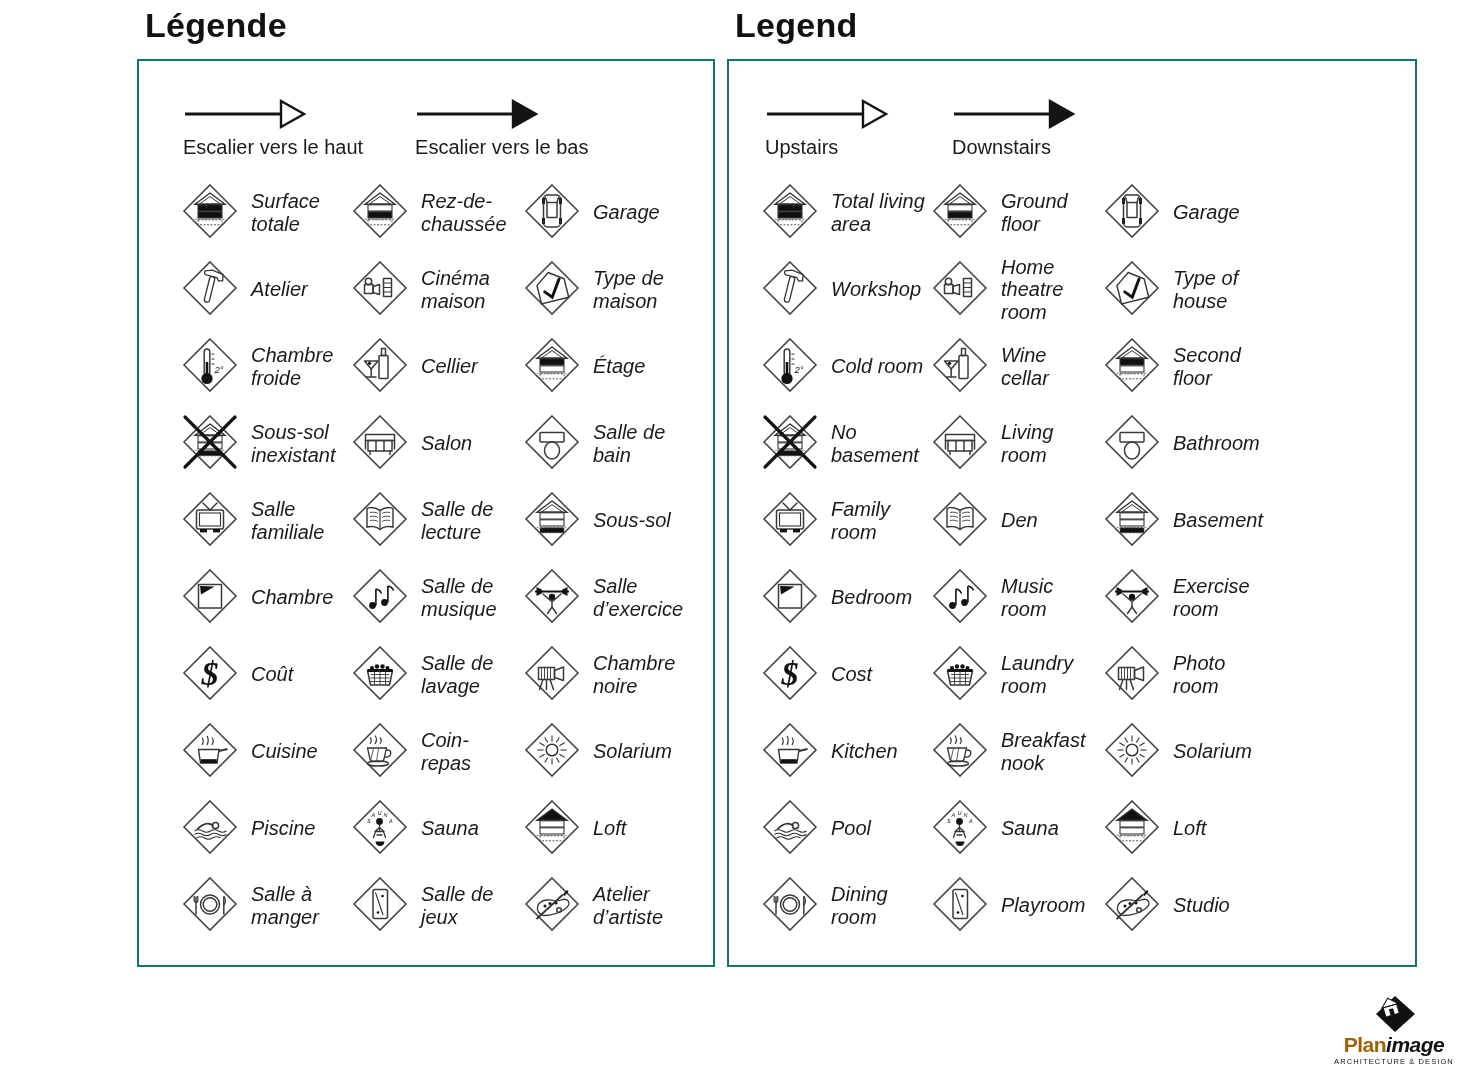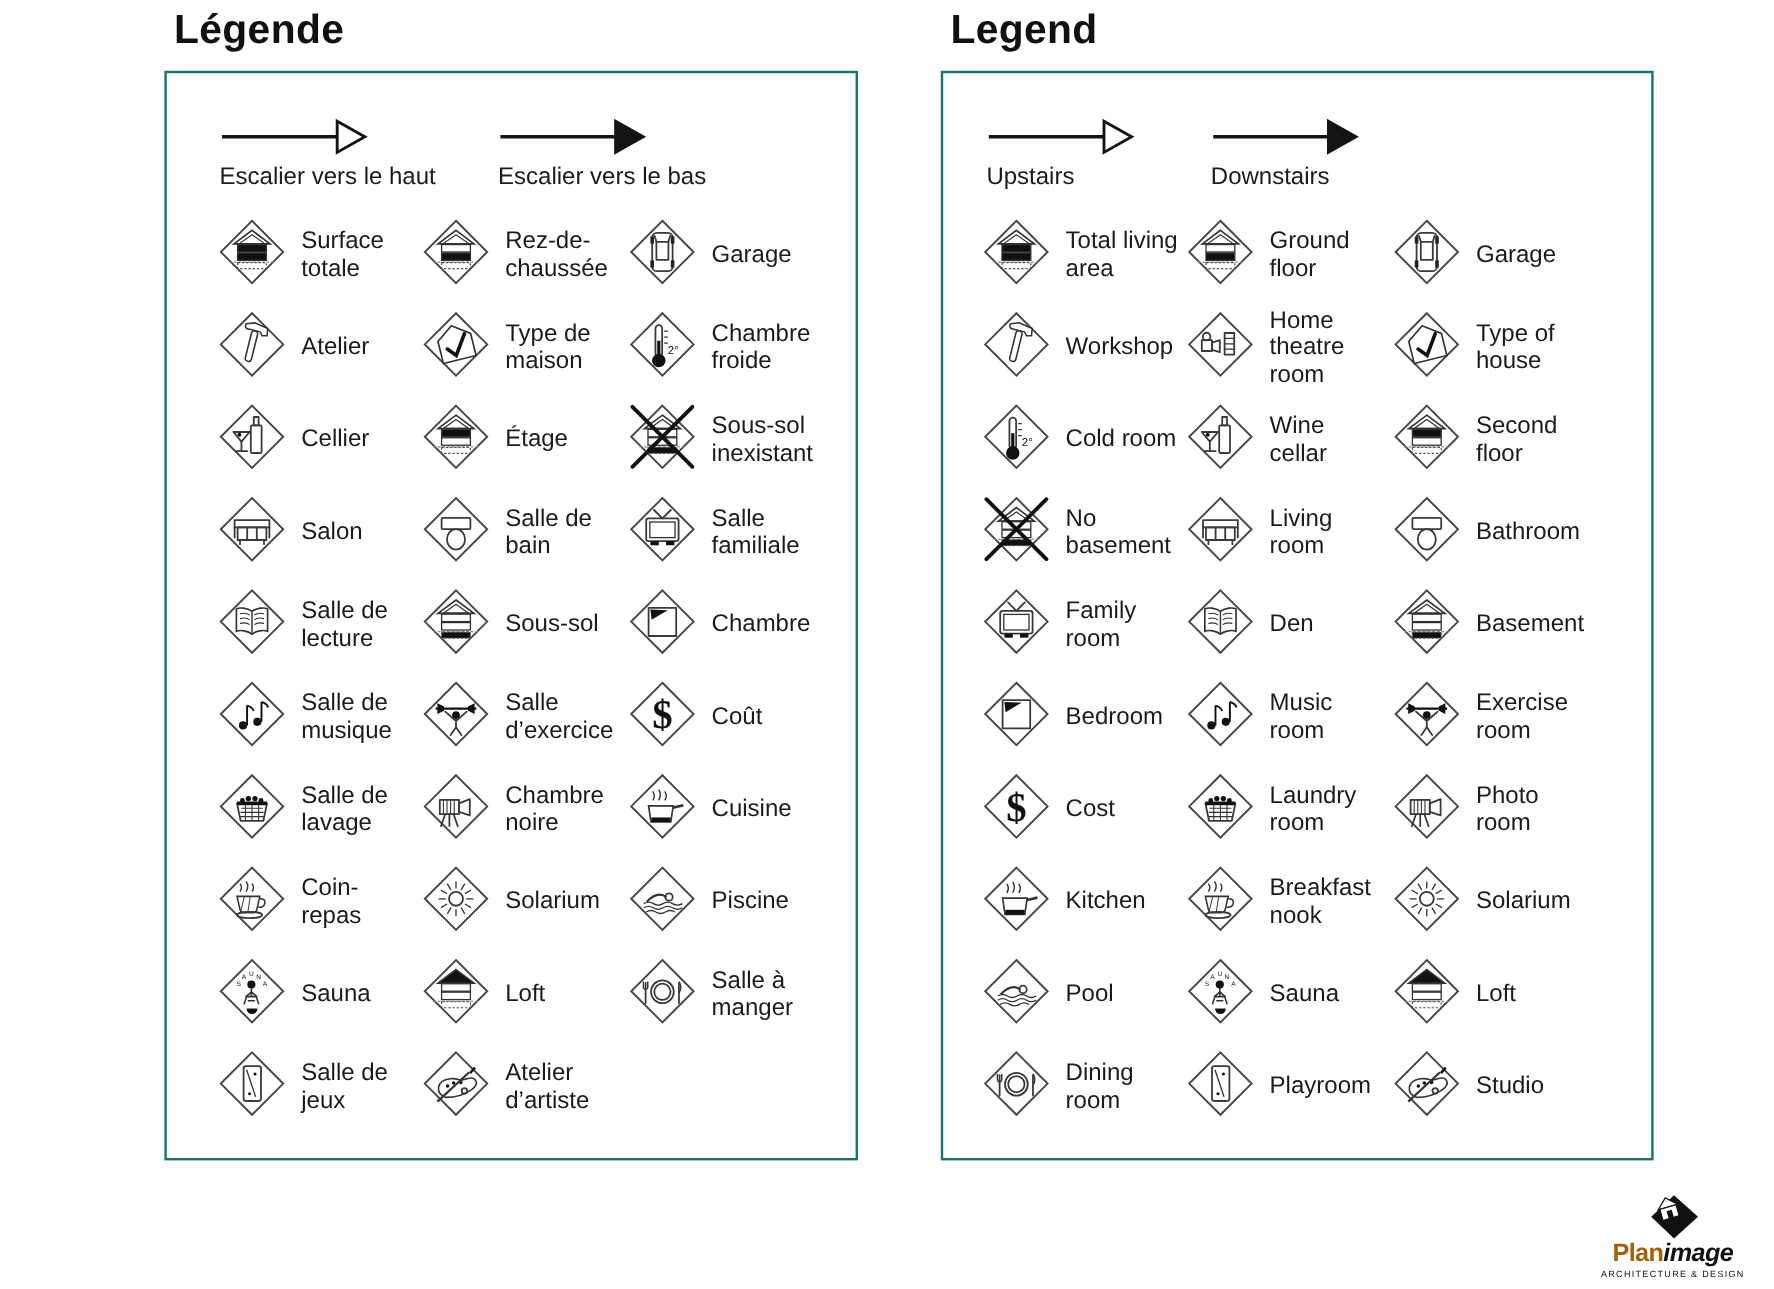--- a/index.html
+++ b/index.html
@@ -1,30 +1,30 @@
 <!DOCTYPE html>
 <html><head>
 <meta charset="utf-8">
 <style>
   html,body{margin:0;padding:0;background:#fff;width:1478px;height:1074px;overflow:hidden;
     font-family:"Liberation Sans",sans-serif;color:#1b1b1b;}
   .page{position:relative;width:1478px;height:1074px;background:#fff;}
   .col{position:absolute;top:4px;}
   .col-fr{left:137px;width:578px;}
-  .col-en{left:784px;width:594px;}
+  .col-en{left:727px;width:690px;}
   h1.title{margin:0 0 13px 8px;font-size:34px;line-height:42px;font-weight:bold;letter-spacing:.3px;color:#111;}
   .panel{border:2px solid #0f766e;background:#fff;height:908px;box-sizing:border-box;}
   .arrows{display:flex;margin-top:36px;}
   .col-fr .arrows{margin-left:44px;}
   .col-en .arrows{margin-left:36px;gap:41px;}
   .arrow-group{display:flex;flex-direction:column;}
   .col-fr .arrow-group + .arrow-group{margin-left:52px;}
   .col-en .arrow-group + .arrow-group{margin-left:22px;}
   .arrow-label{margin-top:5px;font-size:20px;white-space:nowrap;color:#1b1b1b;}
-  .grid{display:grid;grid-template-columns:170px 172px 1fr;grid-auto-rows:77px;margin-top:15px;}
+  .grid{display:grid;grid-template-columns:170px 172px 1fr;grid-auto-rows:77px;margin-top:15px;font-style:italic;}
   .col-fr .grid{margin-left:42px;}
   .col-en .grid{margin-left:32px;}
   .item{display:flex;align-items:center;}
   .dicon{width:58px;height:58px;flex:none;margin-right:12px;}
   .lbl{font-size:20px;line-height:1.12;max-width:96px;color:#1b1b1b;}
   .logo{position:absolute;right:10px;bottom:8px;width:148px;text-align:center;}
   .logo .mark{display:block;margin:0 auto 1px;}
   .logo-line{line-height:20px;white-space:nowrap;}
   .logo-plan{font-weight:bold;font-size:21px;letter-spacing:-.5px;color:#a16207;}
   .logo-image{font-family:Liberation Sans, sans-serif;font-style:italic;font-weight:bold;font-size:21px;color:#111;letter-spacing:-.5px;}
@@ -98,20 +98,33 @@
                 <g transform="rotate(14 29 29)">
                   <path d="M20 13.5 l7 -2.5 l11.5 2 l1 6 l-4 1 l-2.5 -2.8 l-9 0 q-4.5 1 -4 -3.7 z" fill="#fff" stroke="#333" stroke-width="1.3"></path>
                   <rect x="26.3" y="17.5" width="5.2" height="26" rx="2.4" fill="#fff" stroke="#333" stroke-width="1.3"></rect>
                 </g>
               </svg></span>
             <div class="lbl">Atelier</div>
           </div>
           <div class="item">
             <span><svg class="dicon" viewBox="0 0 58 58">
                 <polygon points="29,3 55,29 29,55 3,29" fill="#fff" stroke="#474747" stroke-width="1.6"></polygon>
+                <circle cx="17.5" cy="22.5" r="3.2" stroke="#3a3a3a" fill="none" stroke-width="1.5" stroke-linecap="round" stroke-linejoin="round"></circle>
+                <rect x="13.5" y="25.5" width="8.5" height="9" stroke="#3a3a3a" fill="none" stroke-width="1.5" stroke-linecap="round" stroke-linejoin="round"></rect>
+                <polygon points="22,27.5 28.5,25.5 28.5,35.5 22,33.5" stroke="#3a3a3a" fill="none" stroke-width="1.5" stroke-linecap="round" stroke-linejoin="round"></polygon>
+                <rect x="32.5" y="19.5" width="8" height="18" stroke="#3a3a3a" fill="none" stroke-width="1.5" stroke-linecap="round" stroke-linejoin="round"></rect>
+                <line x1="32.5" y1="24" x2="40.5" y2="24" stroke="#333" stroke-width="1"></line>
+                <line x1="32.5" y1="28.5" x2="40.5" y2="28.5" stroke="#333" stroke-width="1"></line>
+                <line x1="32.5" y1="33" x2="40.5" y2="33" stroke="#333" stroke-width="1"></line>
+              </svg></span>
+            <div class="lbl">Cinéma maison</div>
+          </div>
+          <div class="item">
+            <span><svg class="dicon" viewBox="0 0 58 58">
+                <polygon points="29,3 55,29 29,55 3,29" fill="#fff" stroke="#474747" stroke-width="1.6"></polygon>
                 <g transform="rotate(-14 29 29)">
                   <polygon points="29,13 43,23 43,42 15,42 15,23" fill="#fff" stroke="#333" stroke-width="1.4"></polygon>
                   <path d="M21 31 l6 7 l11 -16" fill="none" stroke="#111" stroke-width="3" stroke-linecap="round"></path>
                 </g>
               </svg></span>
             <div class="lbl">Type de maison</div>
           </div>
           <div class="item">
             <span><svg class="dicon" viewBox="0 0 58 58">
                 <polygon points="29,3 55,29 29,55 3,29" fill="#fff" stroke="#474747" stroke-width="1.6"></polygon>

